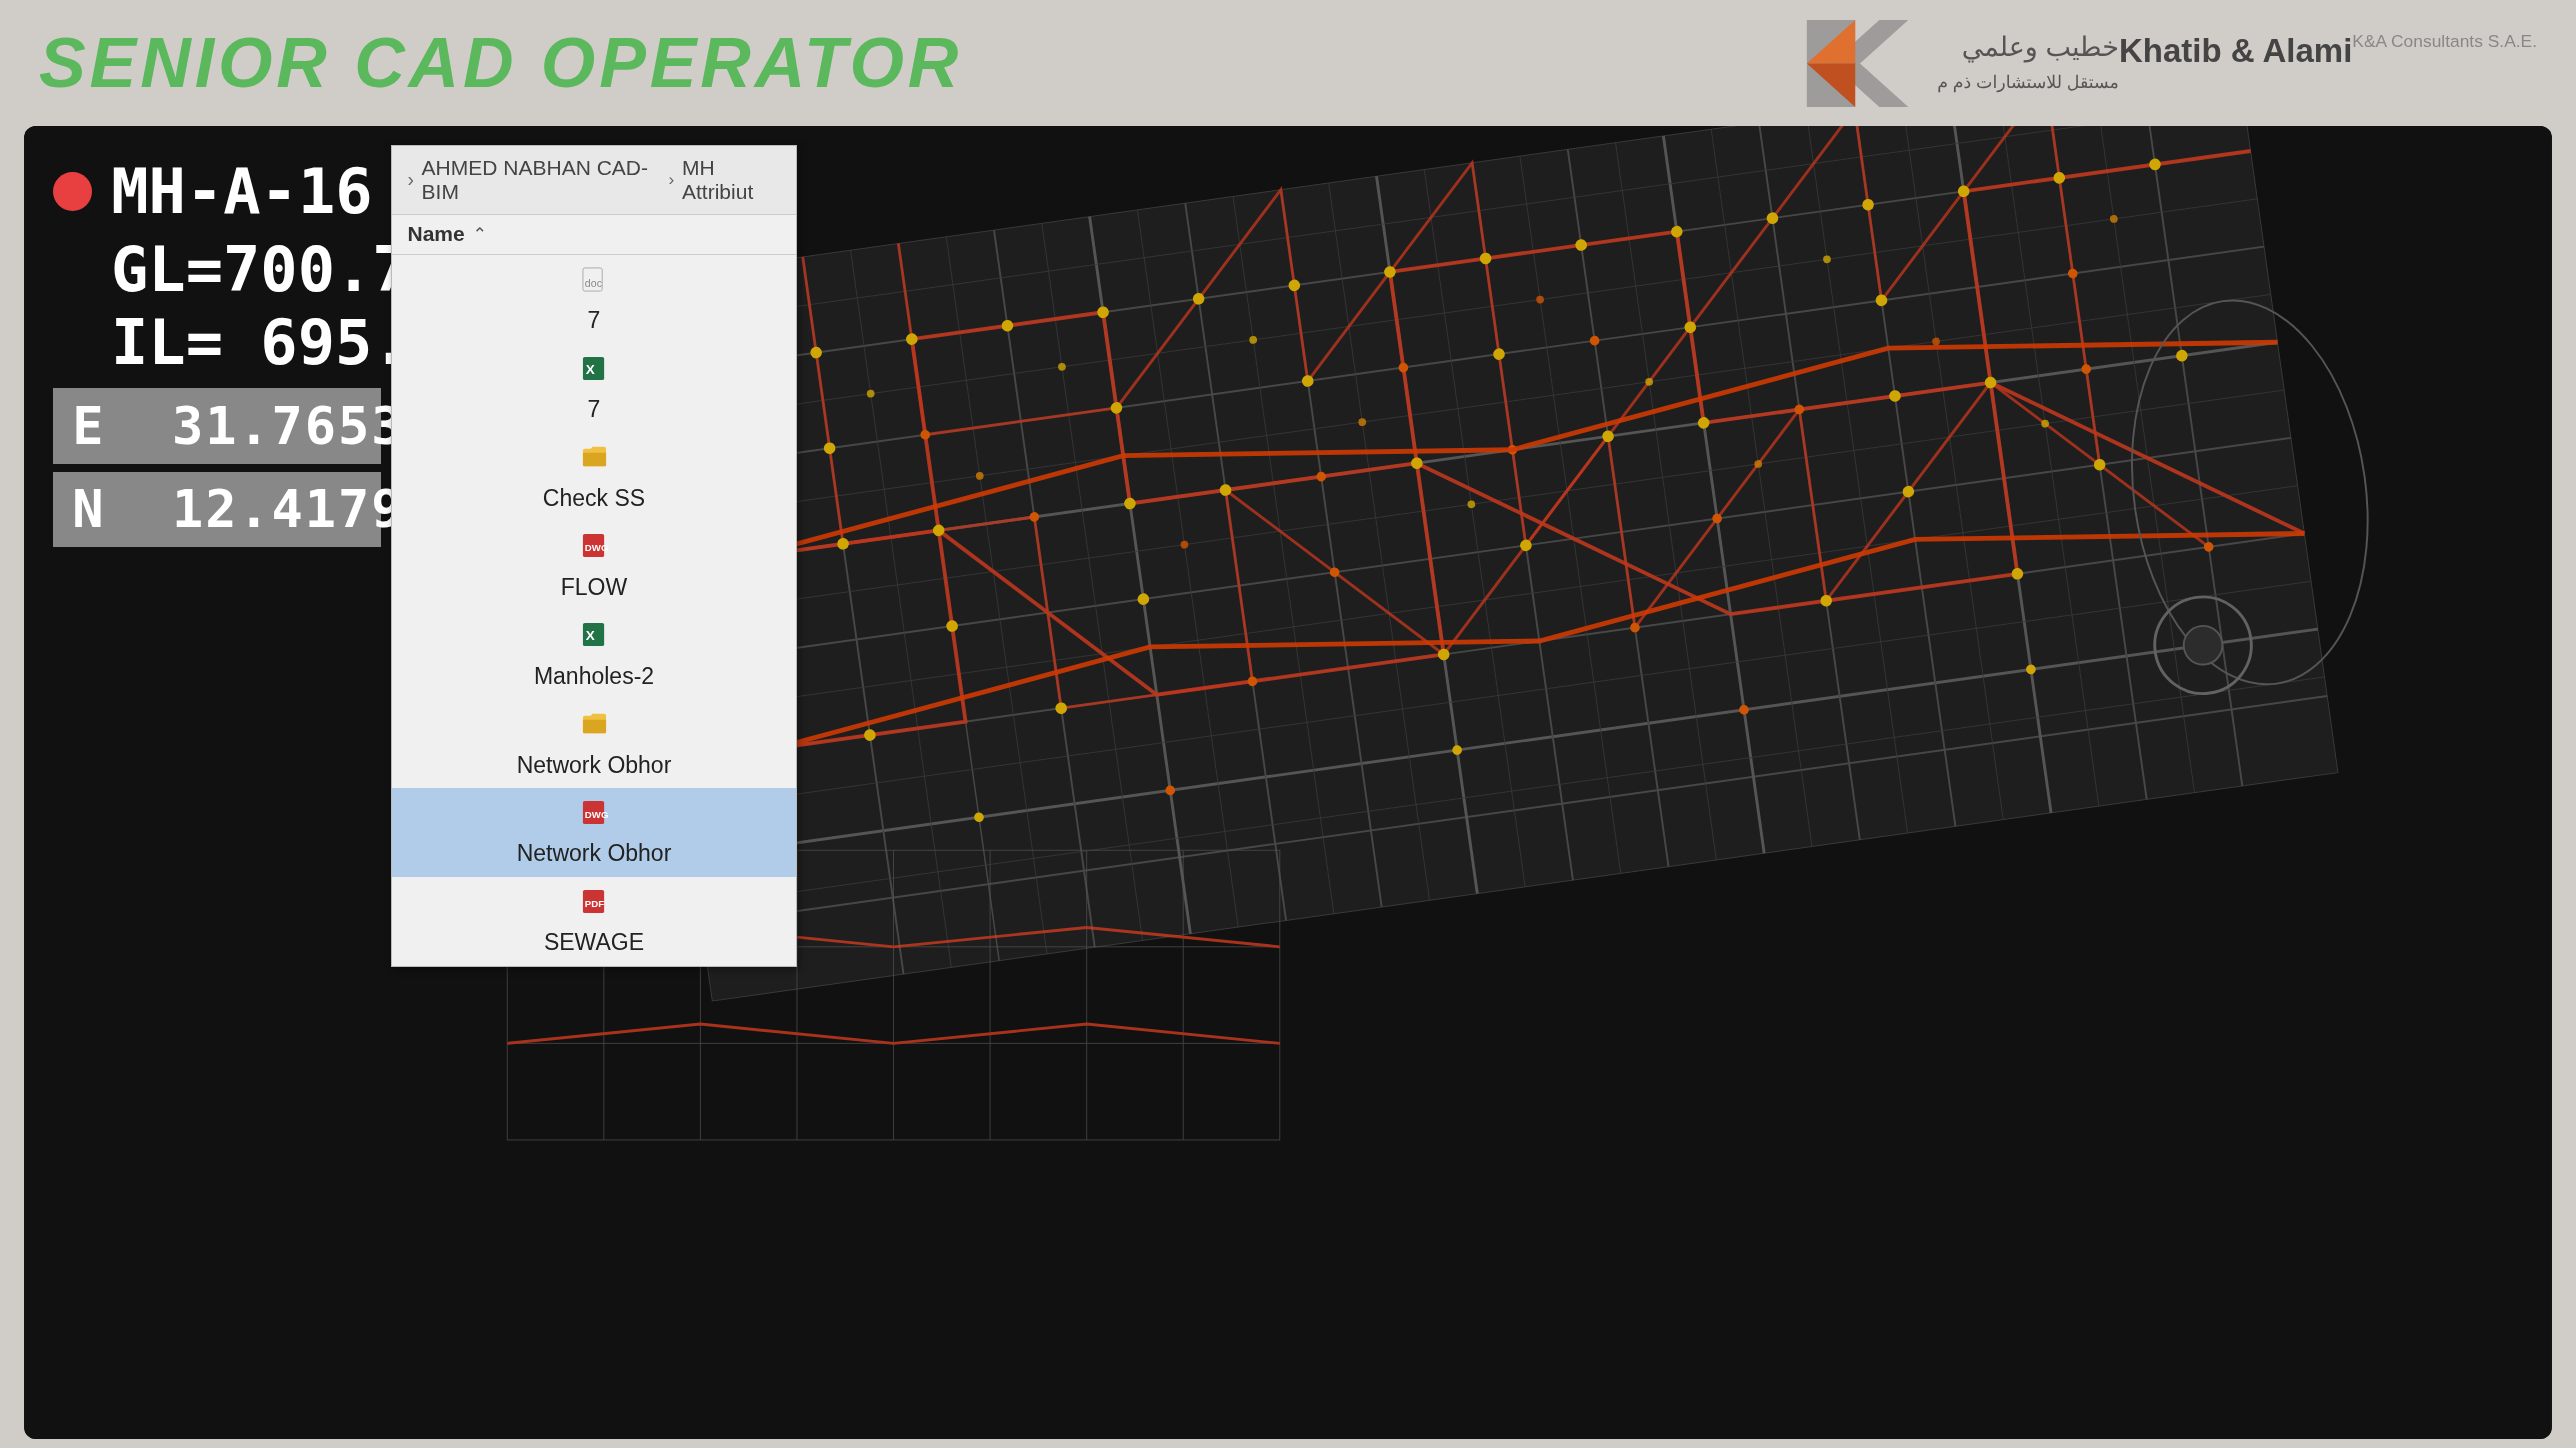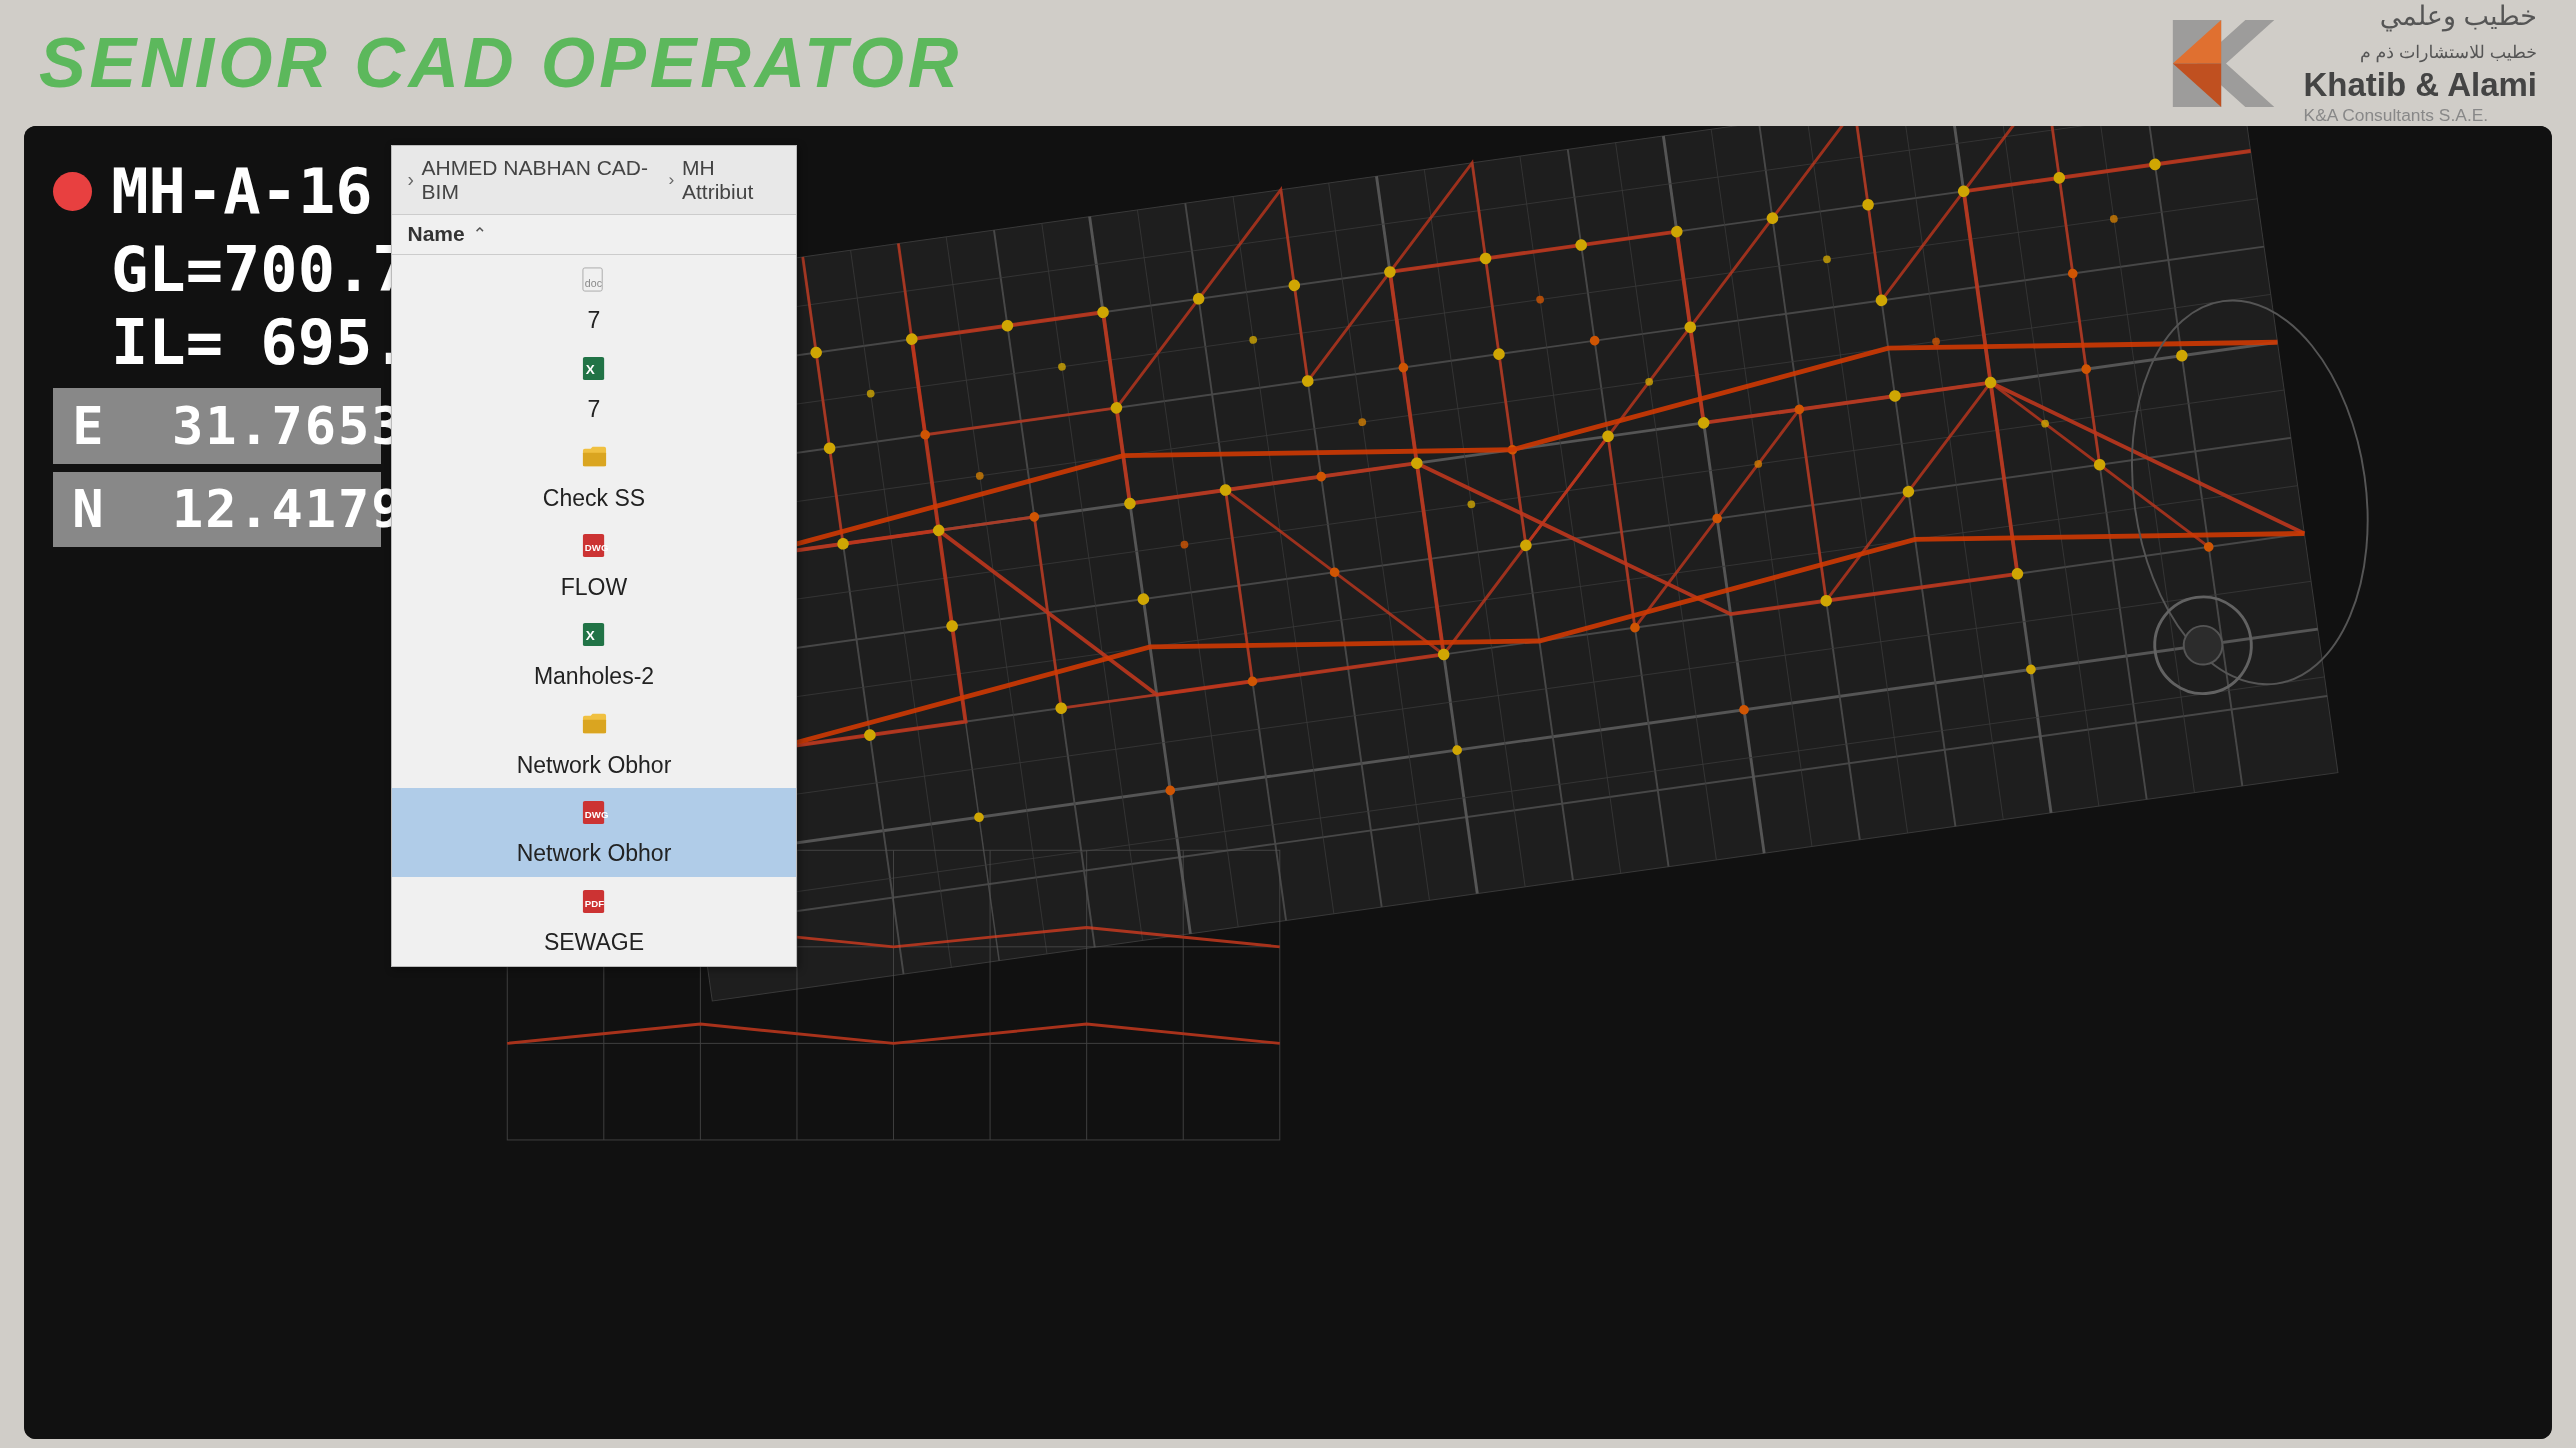--- a/index.html
+++ b/index.html
@@ -41,21 +41,21 @@
       gap: 19.3px;
     }
 
     #logo-icon {
       width: 116px;
       height: 97px;
     }
 
     #logo-text-area {
       display: flex;
-      flex-direction: column;
+      flex-direction: row;
       line-height: 1.2;
     }
 
     #logo-arabic {
       font-size: 27px;
       color: #555;
       text-align: right;
     }
 
     #logo-name {
@@ -295,21 +295,21 @@
       <polygon points="30,50 80,5 110,5 60,50 110,95 80,95" fill="#888" opacity="0.7"></polygon>
 
       <polygon points="5,50 55,5 55,50" fill="#e07030"></polygon>
       <polygon points="5,50 55,95 55,50" fill="#c05020"></polygon>
     </svg>
 
     <div id="logo-text-area">
       <span id="logo-arabic">
         <span>خطيب وعلمي</span>
         <br>
-        <span style="font-size:17.4px;">خطيب للاستشارات ذم م</span>
+        <span style="font-size:17.4px;">مستقل للاستشارات ذم م</span>
       </span>
       <span id="logo-name" style="font-size:33px; color:#444;">Khatib &amp; Alami</span>
       <span id="logo-subtitle" style="font-size:17.4px; color:#888;">K&amp;A Consultants S.A.E.</span>
     </div>
   </div>
 </div>
 
 <div id="main-area">
 
   <svg id="cad-canvas" xmlns="http://www.w3.org/2000/svg" width="100%" height="100%" viewBox="0 0 2617 1360">

